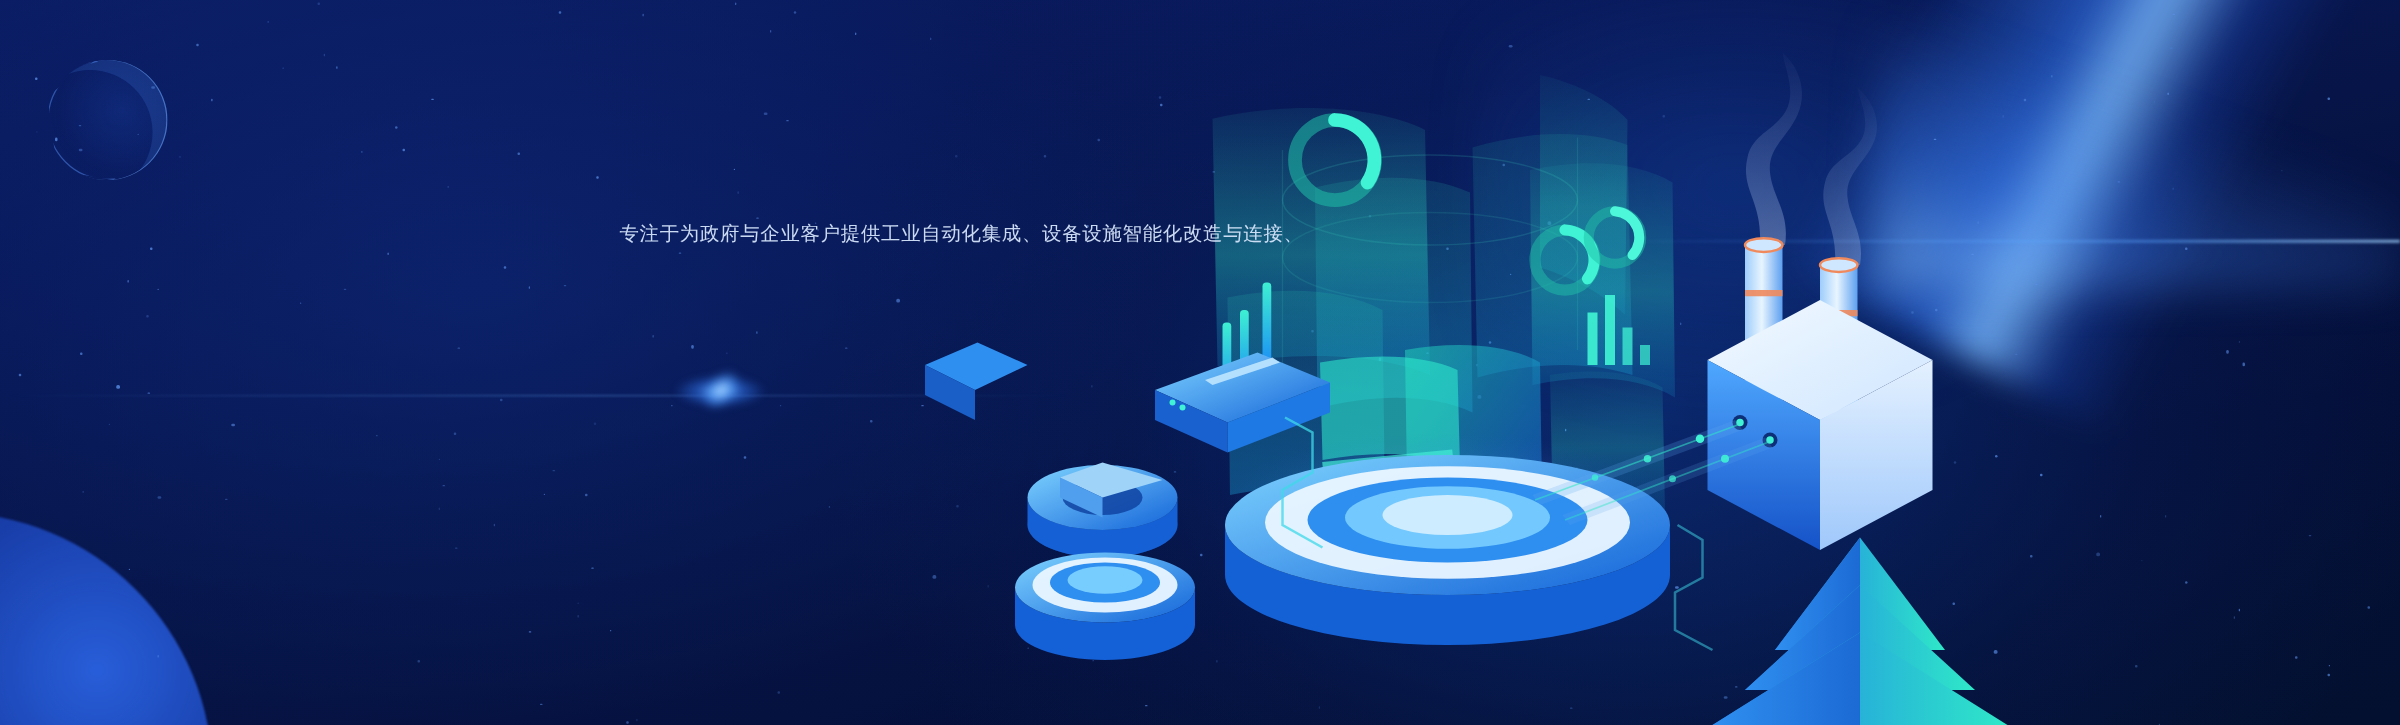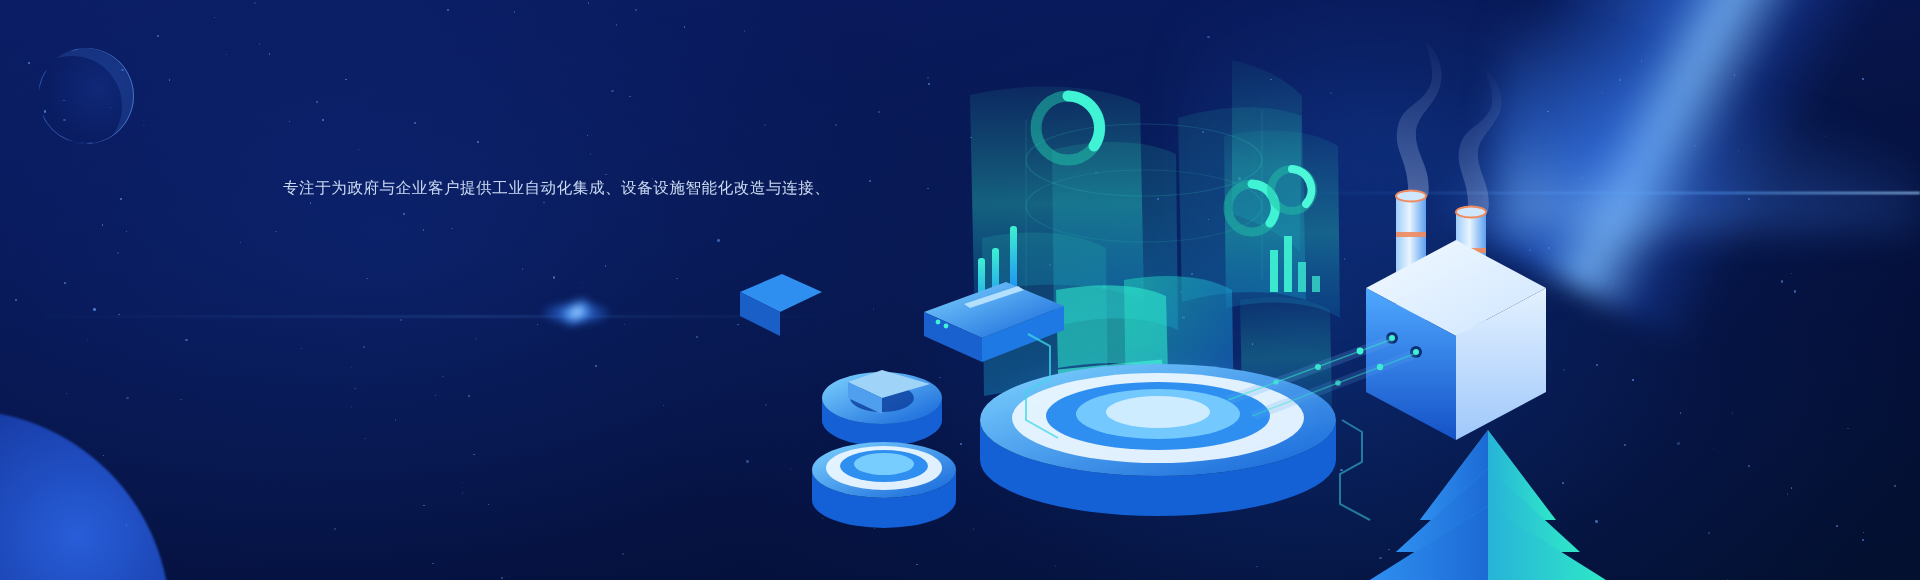--- a/index.html
+++ b/index.html
@@ -102,21 +102,21 @@
   .headline .l2{ display:block; }
   .subcopy{
     margin-top:26px;
     color:#d7e6fb;
     font-size:15.5px;
     line-height:1.85;
     letter-spacing:0.6px;
     font-weight:400;
     opacity:0.94;
   }
-  .subcopy span{ display:block; white-space:nowrap; }
+  .subcopy span{ display:block; white-space:nowrap;text-align:right; }
 
   
   .art{ position:absolute; left:940px; top:0; width:720px; height:580px; z-index:5; }
   .art svg{ display:block; width:720px; height:580px; overflow:visible; }
 </style>
 </head>
 <body>
 
 <div class="banner">
 

